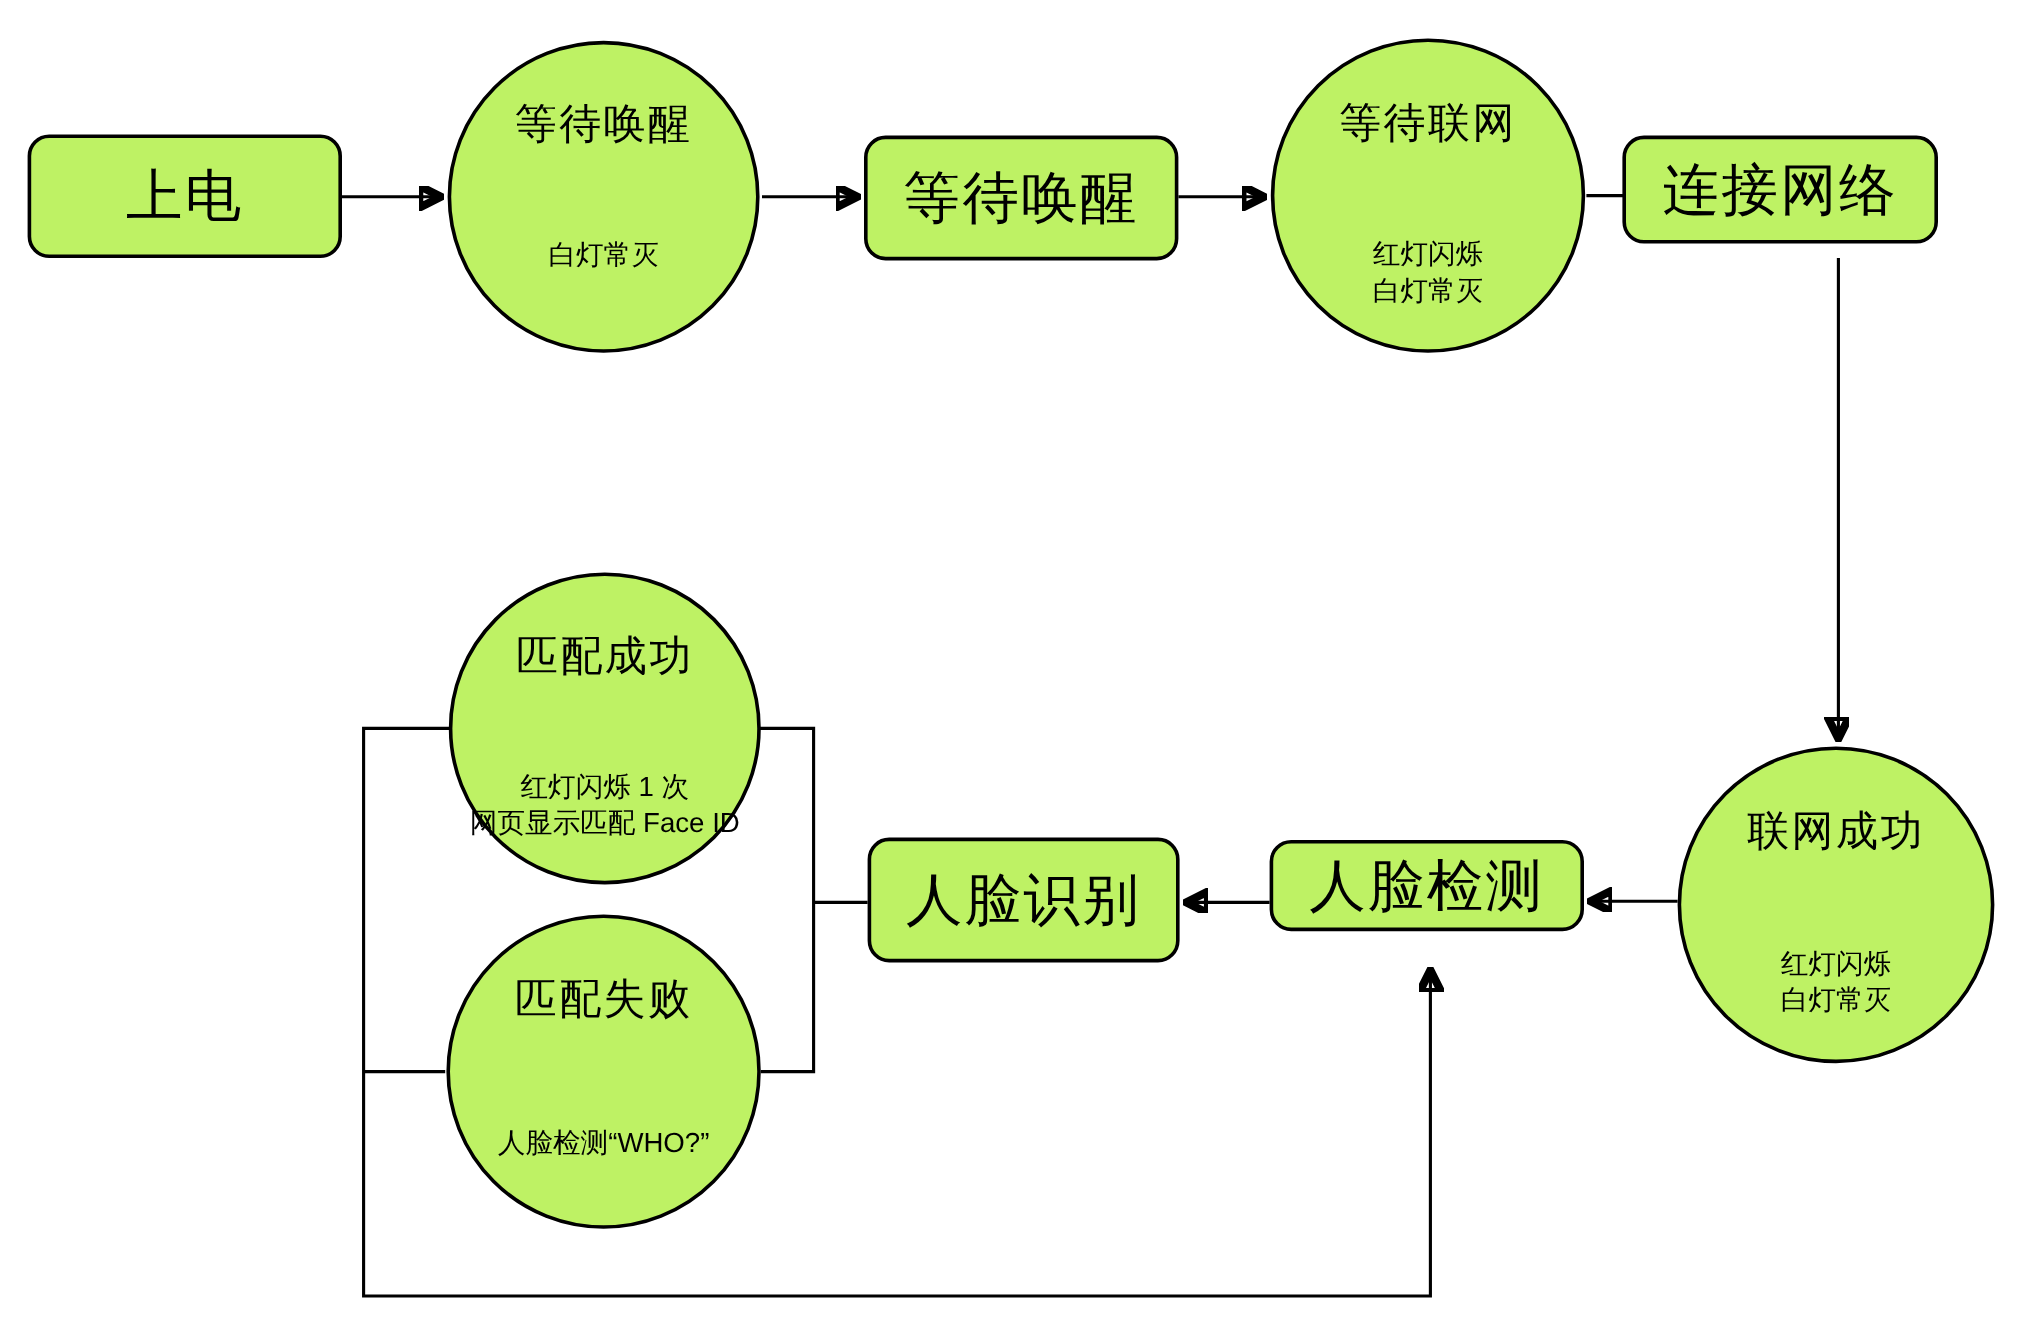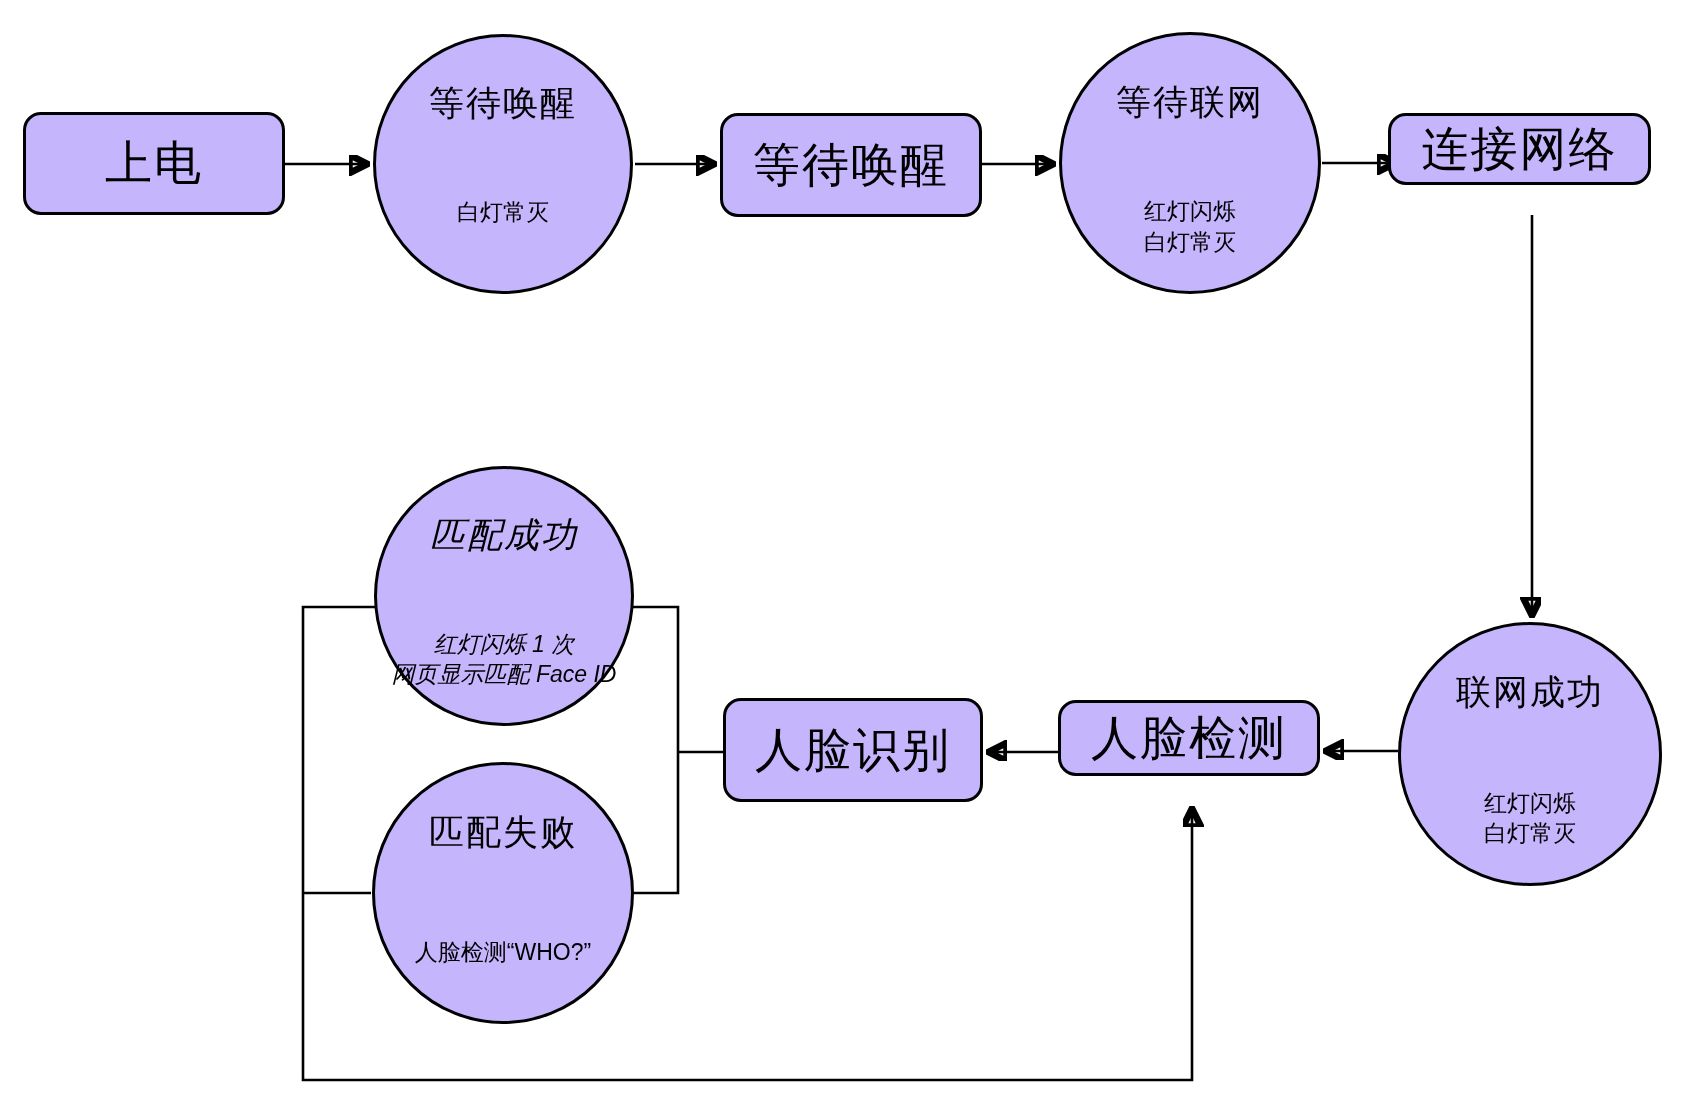--- a/index.html
+++ b/index.html
@@ -22,21 +22,21 @@
     width: 1682px;
     height: 1108px;
   }
   .edges path {
     fill: none;
     stroke: #000000;
     stroke-width: 2.6;
   }
   .node {
     position: absolute;
-    background: #c4b5fd;
+    background: #bef264;
     border: 3px solid #000000;
     box-sizing: border-box;
   }
   .rect {
     border-radius: 18px;
     display: flex;
     align-items: center;
     justify-content: center;
   }
   .rect .label {
@@ -111,41 +111,41 @@
   </div>
 
   <div class="node circle" style="left:1059px; top:32px; width:262px; height:262px;">
     <div class="c-title">等待联网</div>
     <div class="c-sub">
       <div>红灯闪烁</div>
       <div>白灯常灭</div>
     </div>
   </div>
 
-  <div class="node rect" style="left:1388px; top:113px; width:263px; height:72px;">
+  <div class="node rect" style="left:1352px; top:113px; width:263px; height:90px;">
     <span class="label">连接网络</span>
   </div>
 
   <div class="node circle" style="left:1398px; top:622px; width:264px; height:264px;">
     <div class="c-title">联网成功</div>
     <div class="c-sub">
       <div>红灯闪烁</div>
       <div>白灯常灭</div>
     </div>
   </div>
 
   <div class="node rect" style="left:1058px; top:700px; width:262px; height:76px;">
     <span class="label">人脸检测</span>
   </div>
 
   <div class="node rect" style="left:723px; top:698px; width:260px; height:104px;">
     <span class="label">人脸识别</span>
   </div>
 
-  <div class="node circle" style="left:374px; top:466px; width:260px; height:260px;font-style:italic;">
+  <div class="node circle" style="left:374px; top:477px; width:260px; height:260px;">
     <div class="c-title">匹配成功</div>
     <div class="c-sub">
       <div>红灯闪烁 1 次</div>
       <div>网页显示匹配 Face ID</div>
     </div>
   </div>
 
   <div class="node circle" style="left:372px; top:762px; width:262px; height:262px;">
     <div class="c-title">匹配失败</div>
     <div class="c-sub sub-low">

